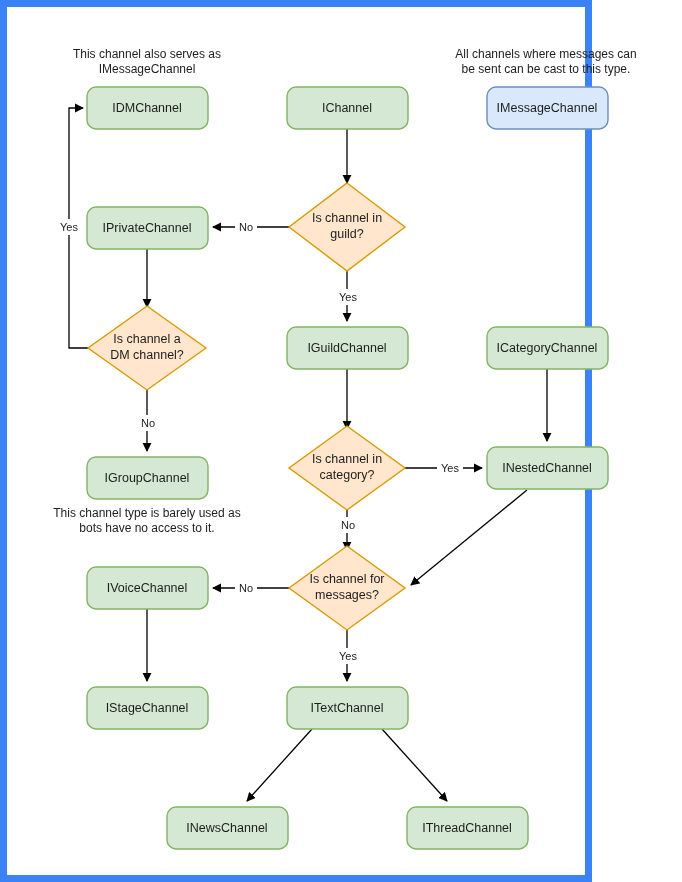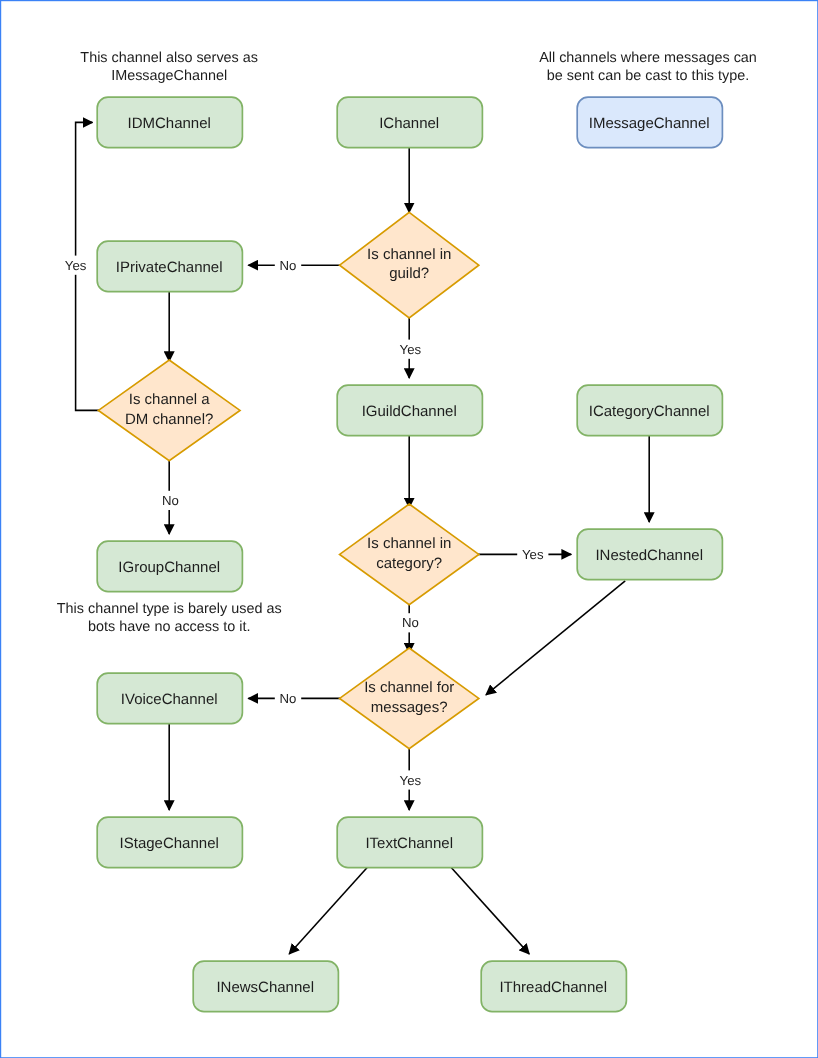--- a/index.html
+++ b/index.html
@@ -11,24 +11,24 @@
   body {
     width: 682px;
     height: 882px;
     font-family: "Liberation Sans", sans-serif;
     overflow: hidden;
   }
   #page-frame {
     position: absolute;
     left: 0;
     top: 0;
-    width: 682px;
+    width: 592px;
     height: 882px;
     box-sizing: border-box;
-    border: 1px solid #3b82f6;
+    border: 7px solid #3b82f6;
     background: #ffffff;
   }
   svg#flow {
     display: block;
     width: 682px;
     height: 882px;
   }
   .node-rect {
     stroke-width: 1.4px;
     rx: 9;

